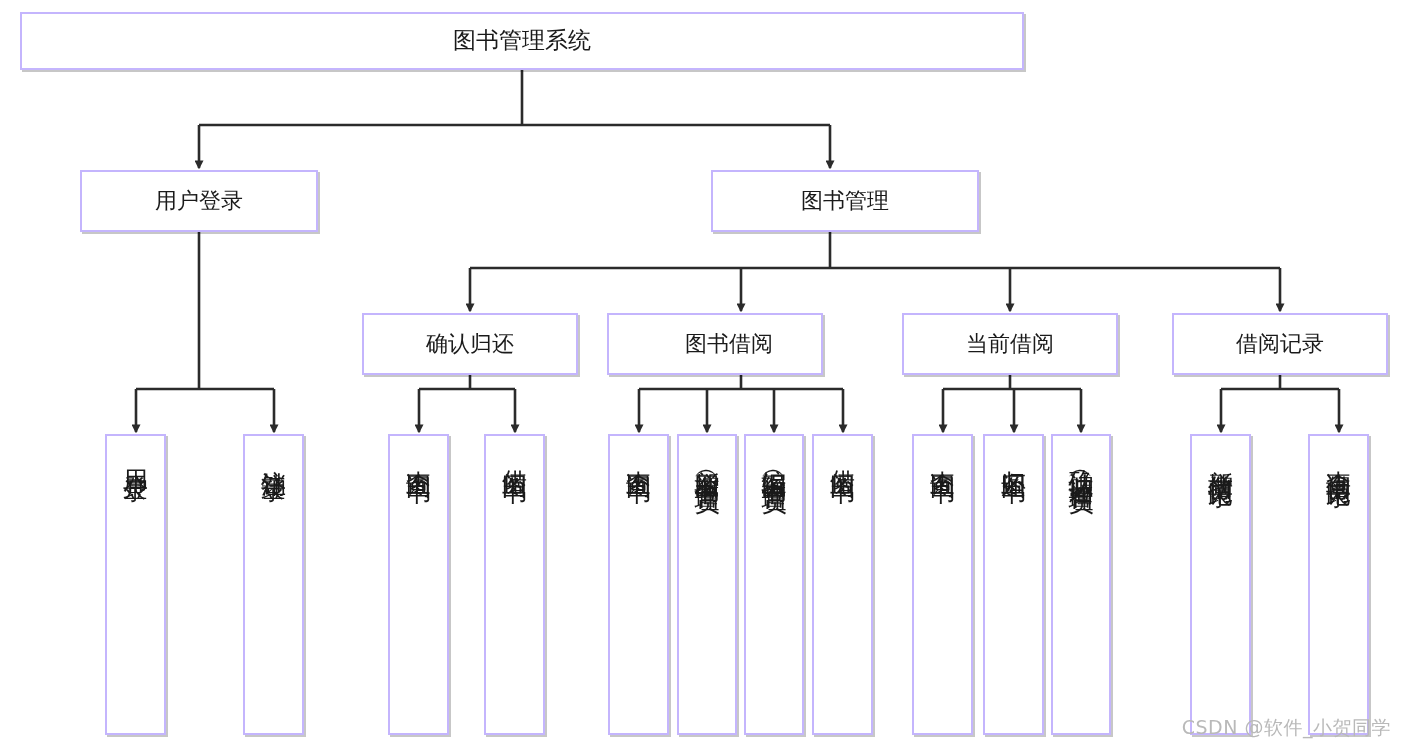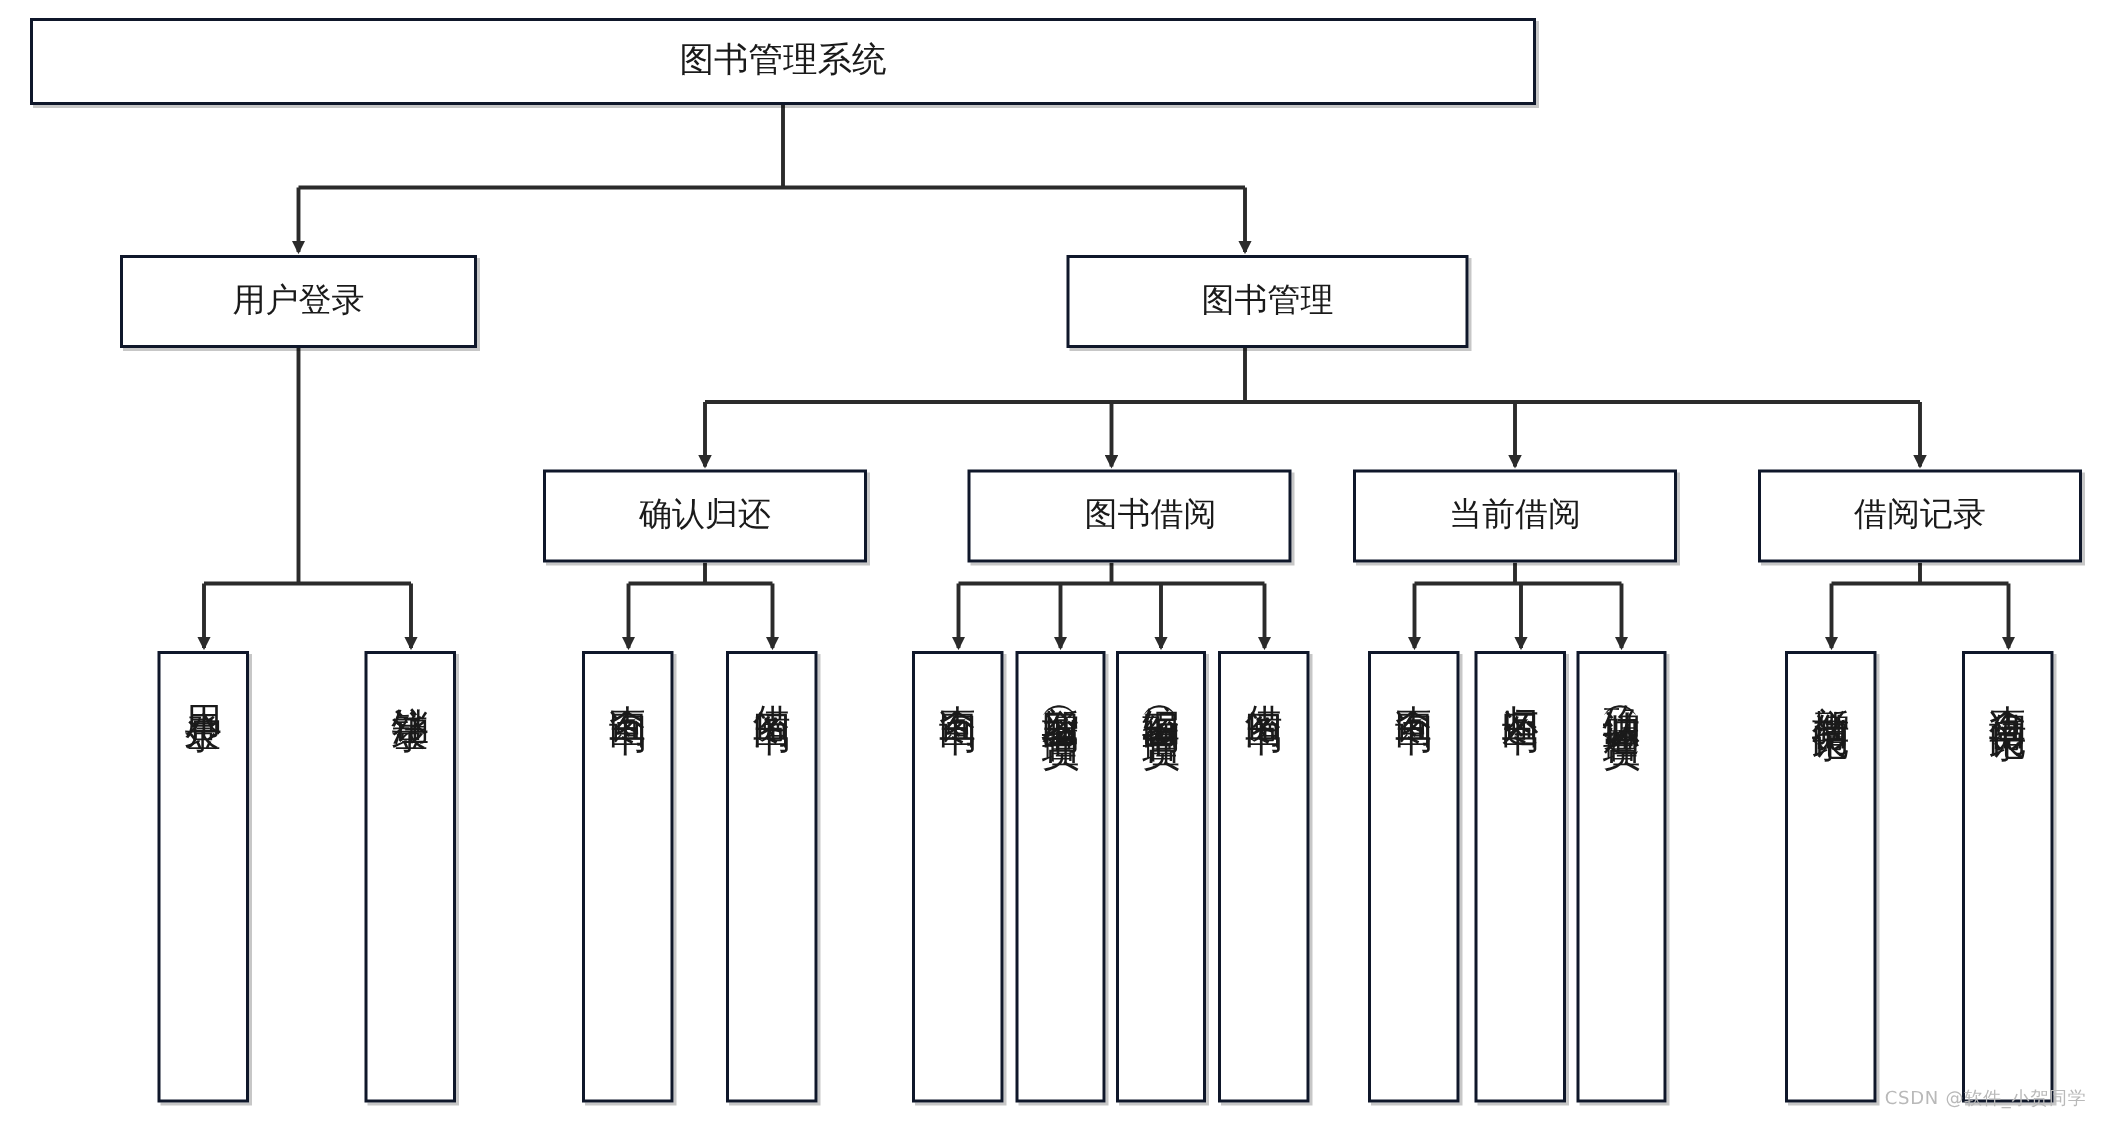--- a/index.html
+++ b/index.html
@@ -21,21 +21,21 @@
     position: absolute;
     left: 0;
     top: 0;
     width: 1405px;
     height: 747px;
     pointer-events: none;
   }
   .node {
     position: absolute;
     box-sizing: border-box;
-    border: 2px solid #0f172a;
+    border: 2px solid #c4b5fd;
     background: #ffffff;
     box-shadow: 2px 2px 0 rgba(0,0,0,0.22);
     display: flex;
     align-items: center;
     justify-content: center;
     z-index: 2;
   }
   .node-label {
     color: #1a1a1a;
     line-height: 1.12;
@@ -57,21 +57,21 @@
     white-space: nowrap;
   }
   .vnode {
     align-items: flex-start;
     padding-top: 14px;
   }
   .watermark {
     position: absolute;
     right: 14px;
     bottom: 6px;
-    font-size: 12px;
+    font-size: 19px;
     color: #b9b9b9;
     letter-spacing: 0.5px;
     z-index: 5;
     white-space: nowrap;
     font-family: "DejaVu Sans", "Liberation Sans", sans-serif;
   }
 </style>
 </head>
 <body>
 
@@ -127,21 +127,21 @@
   <div class="node" style="left: 80px; top: 170px; width: 238px; height: 62px;">
     <span class="node-label h-label">用户登录</span>
   </div>
   <div class="node" style="left: 711px; top: 170px; width: 268px; height: 62px;">
     <span class="node-label h-label">图书管理</span>
   </div>
 
   <div class="node" style="left: 362px; top: 313px; width: 216px; height: 62px;">
     <span class="node-label h-label">确认归还</span>
   </div>
-  <div class="node" style="left: 645px; top: 313px; width: 216px; height: 62px; padding-left: 28px;">
+  <div class="node" style="left: 607px; top: 313px; width: 216px; height: 62px; padding-left: 28px;">
     <span class="node-label h-label">图书借阅</span>
   </div>
   <div class="node" style="left: 902px; top: 313px; width: 216px; height: 62px;">
     <span class="node-label h-label">当前借阅</span>
   </div>
   <div class="node" style="left: 1172px; top: 313px; width: 216px; height: 62px; align-items: center;">
     <span class="node-label h-label">借阅记录</span>
   </div>
 
   <div class="node vnode" style="left: 105px; top: 434px; width: 61px; height: 301px;">

